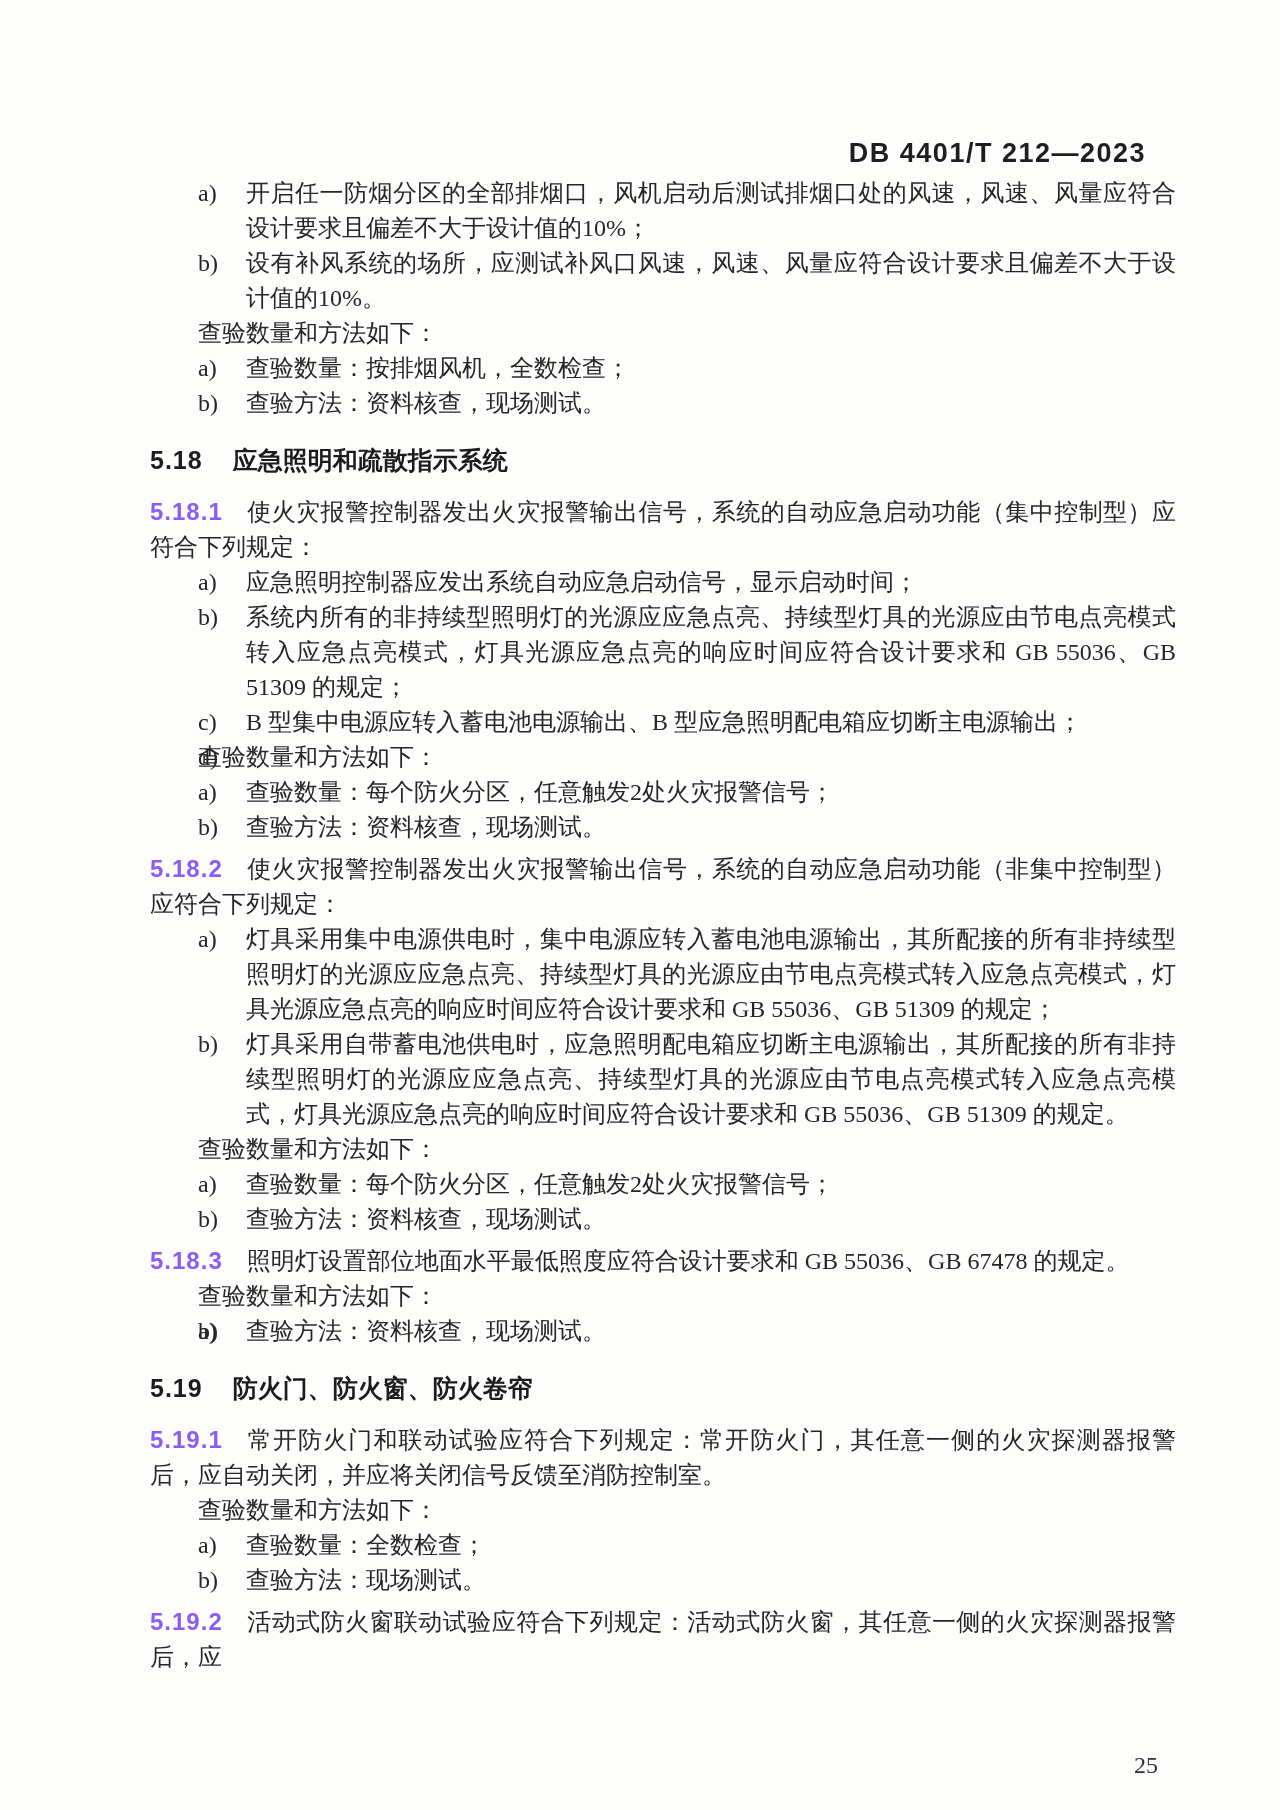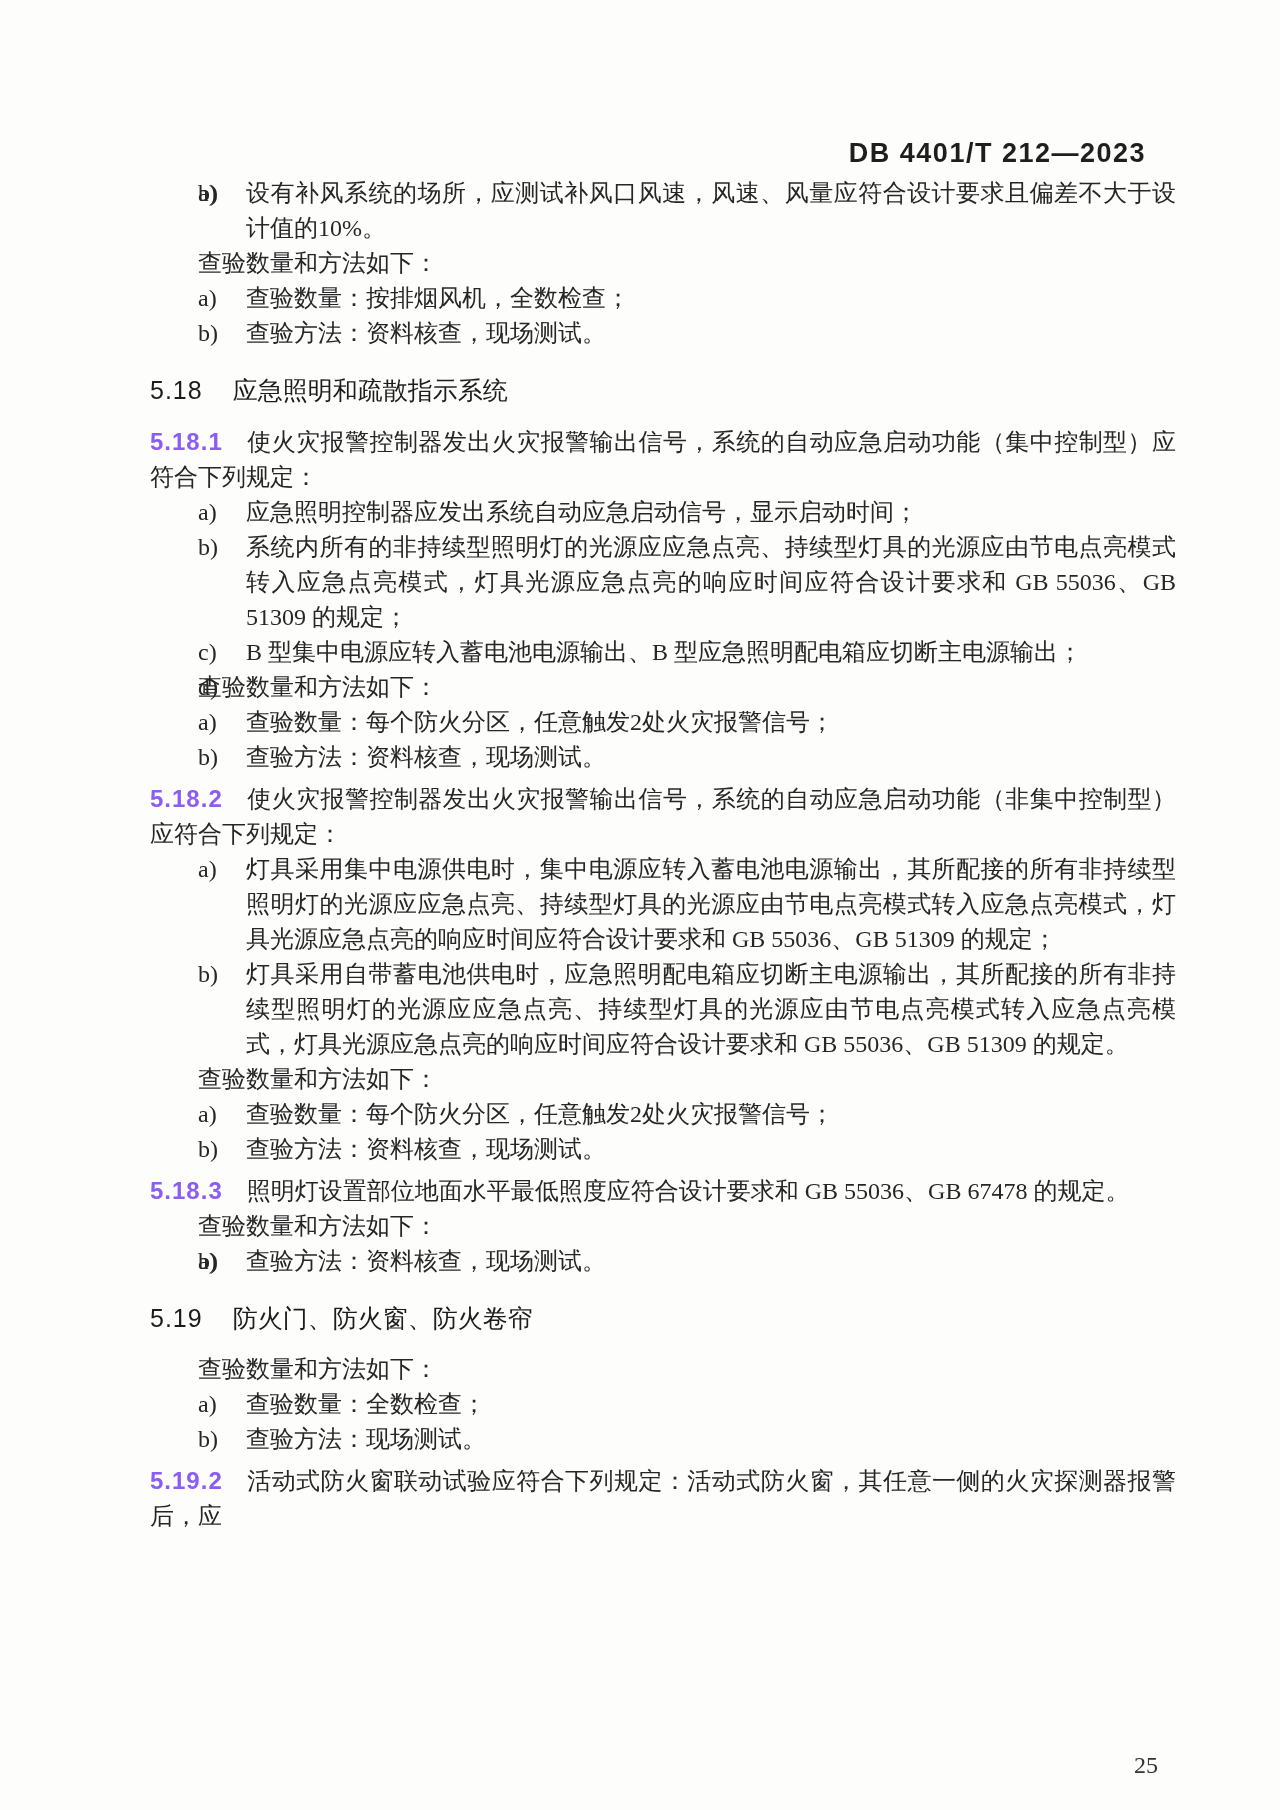--- a/index.html
+++ b/index.html
@@ -54,21 +54,21 @@
     position: relative;
     padding-left: 96px;
   }
   .li-label {
     position: absolute;
     left: 48px;
     top: 0;
   }
   .sec-heading {
     font-family: "Liberation Sans", "DejaVu Sans", sans-serif;
-    font-weight: 400;
+    font-weight: 700;
     font-size: 25px;
     color: #1c1c1c;
     margin-top: 22px;
     margin-bottom: 16px;
     text-align: left;
   }
   .sec-num {
     margin-right: 30px;
     letter-spacing: 1px;
   }
@@ -80,21 +80,21 @@
     color: #333;
   }
 </style>
 </head>
 <body>
 
 <div class="page">
   <div class="running-header">DB 4401/T 212—2023</div>
 
   <main class="content" id="blocks">
-      <div class="list-item"><span class="li-label">a)</span></div>
+      <div class="list-item"><span class="li-label">a)</span><span class="li-text">开启任一防烟分区的全部排烟口，风机启动后测试排烟口处的风速，风速、风量应符合设计要求且偏差不大于设计值的10%；</span></div>
       <div class="list-item"><span class="li-label">b)</span><span class="li-text">设有补风系统的场所，应测试补风口风速，风速、风量应符合设计要求且偏差不大于设计值的10%。</span></div>
       <div class="para">查验数量和方法如下：</div>
       <div class="list-item"><span class="li-label">a)</span><span class="li-text">查验数量：按排烟风机，全数检查；</span></div>
       <div class="list-item"><span class="li-label">b)</span><span class="li-text">查验方法：资料核查，现场测试。</span></div>
       <div class="sec-heading"><span class="sec-num">5.18</span><span class="sec-title">应急照明和疏散指示系统</span></div>
       <div class="clause"><span class="clause-num">5.18.1</span><span class="clause-text">使火灾报警控制器发出火灾报警输出信号，系统的自动应急启动功能（集中控制型）应符合下列规定：</span></div>
       <div class="list-item"><span class="li-label">a)</span><span class="li-text">应急照明控制器应发出系统自动应急启动信号，显示启动时间；</span></div>
       <div class="list-item"><span class="li-label">b)</span><span class="li-text">系统内所有的非持续型照明灯的光源应应急点亮、持续型灯具的光源应由节电点亮模式转入应急点亮模式，灯具光源应急点亮的响应时间应符合设计要求和 GB 55036、GB 51309 的规定；</span></div>
       <div class="list-item"><span class="li-label">c)</span><span class="li-text">B 型集中电源应转入蓄电池电源输出、B 型应急照明配电箱应切断主电源输出；</span></div>
       <div class="list-item"><span class="li-label">d)</span></div>
@@ -105,20 +105,21 @@
       <div class="list-item"><span class="li-label">a)</span><span class="li-text">灯具采用集中电源供电时，集中电源应转入蓄电池电源输出，其所配接的所有非持续型照明灯的光源应应急点亮、持续型灯具的光源应由节电点亮模式转入应急点亮模式，灯具光源应急点亮的响应时间应符合设计要求和 GB 55036、GB 51309 的规定；</span></div>
       <div class="list-item"><span class="li-label">b)</span><span class="li-text">灯具采用自带蓄电池供电时，应急照明配电箱应切断主电源输出，其所配接的所有非持续型照明灯的光源应应急点亮、持续型灯具的光源应由节电点亮模式转入应急点亮模式，灯具光源应急点亮的响应时间应符合设计要求和 GB 55036、GB 51309 的规定。</span></div>
       <div class="para">查验数量和方法如下：</div>
       <div class="list-item"><span class="li-label">a)</span><span class="li-text">查验数量：每个防火分区，任意触发2处火灾报警信号；</span></div>
       <div class="list-item"><span class="li-label">b)</span><span class="li-text">查验方法：资料核查，现场测试。</span></div>
       <div class="clause"><span class="clause-num">5.18.3</span><span class="clause-text">照明灯设置部位地面水平最低照度应符合设计要求和 GB 55036、GB 67478 的规定。</span></div>
       <div class="para">查验数量和方法如下：</div>
       <div class="list-item"><span class="li-label">a)</span></div>
       <div class="list-item"><span class="li-label">b)</span><span class="li-text">查验方法：资料核查，现场测试。</span></div>
       <div class="sec-heading"><span class="sec-num">5.19</span><span class="sec-title">防火门、防火窗、防火卷帘</span></div>
+      <div class="clause"><span class="clause-num">5.19.1</span><span class="clause-text">常开防火门和联动试验应符合下列规定：常开防火门，其任意一侧的火灾探测器报警后，应自动关闭，并应将关闭信号反馈至消防控制室。</span></div>
       <div class="para">查验数量和方法如下：</div>
       <div class="list-item"><span class="li-label">a)</span><span class="li-text">查验数量：全数检查；</span></div>
       <div class="list-item"><span class="li-label">b)</span><span class="li-text">查验方法：现场测试。</span></div>
       <div class="clause"><span class="clause-num">5.19.2</span><span class="clause-text">活动式防火窗联动试验应符合下列规定：活动式防火窗，其任意一侧的火灾探测器报警后，应</span></div>
     </main>
 
   <div class="page-number">25</div>
 </div>
 
 </body></html>

